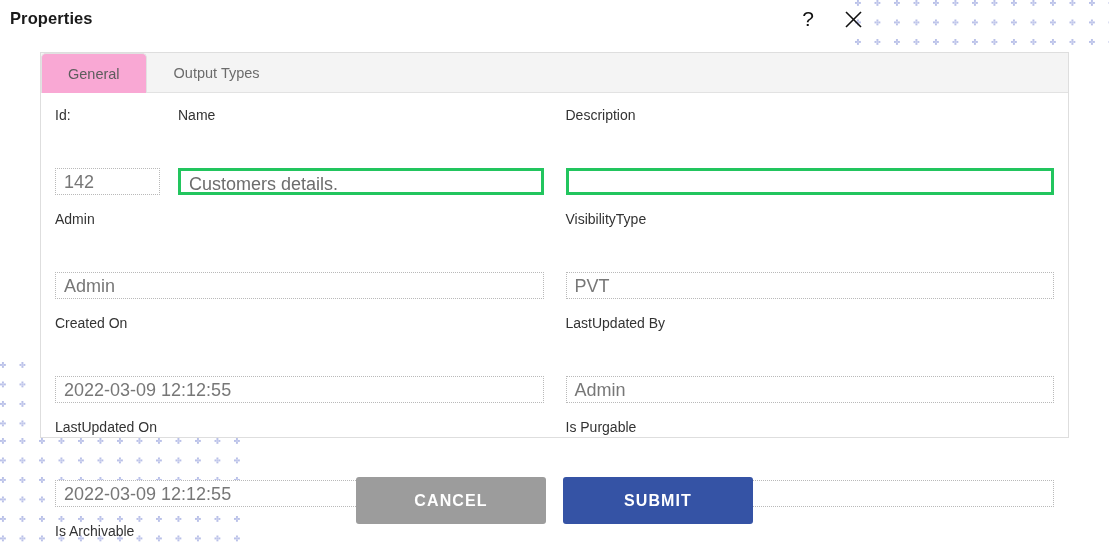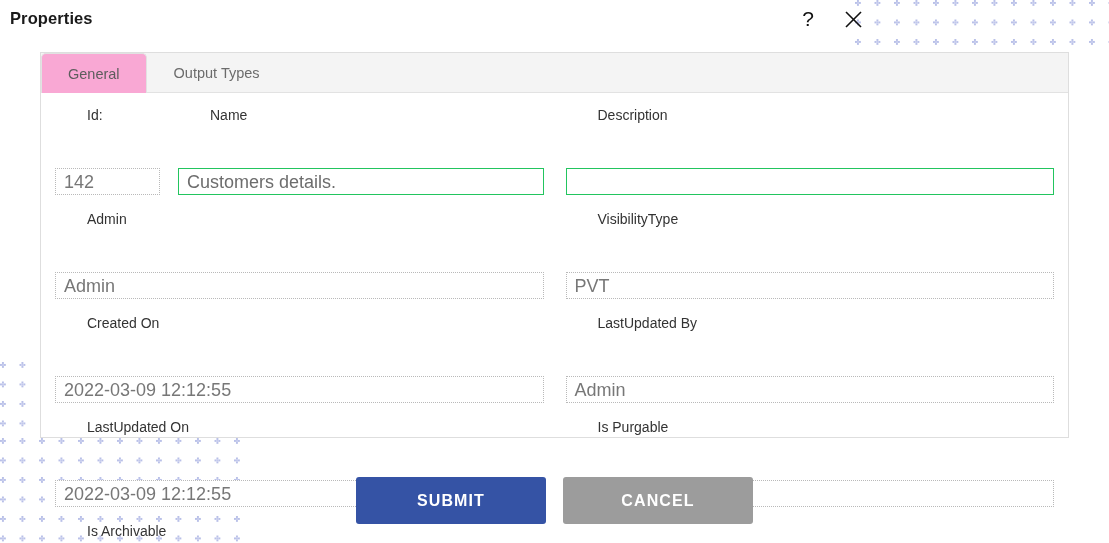--- a/index.html
+++ b/index.html
@@ -126,39 +126,38 @@
   .field {
     margin-bottom: 16px;
     display: flex;
     flex-direction: column;
   }
   .field-label {
     font-size: 14px;
     color: #333333;
     margin-bottom: 5px;
     line-height: 16px;
-    margin-left: 32px;
   }
   .field-input {
     height: 27px;
     line-height: 27px;
     font-size: 18px;
     color: #777777;
     padding: 0 8px;
     box-sizing: border-box;
     background: #ffffff;
     white-space: nowrap;
     overflow: hidden;
     margin-top: 40px;
   }
   .field-input.readonly {
     border: 1px dotted #b9b9b9;
   }
   .field-input.editable {
-    border: 1px solid #22c55e;
+    border: 3px solid #22c55e;
     color: #6d6d6d;
   }
   
   .row-split {
     display: grid;
     grid-template-columns: 105px 1fr;
     column-gap: 18px;
   }
 
   
@@ -266,15 +265,15 @@
     </div>
     <div class="field">
       <div class="field-label">Is Archivable</div>
       <div class="field-input readonly">True</div>
     </div>
 
   </div>
 </div>
 
 <div id="buttons">
+  <button class="btn" id="cancel-button">CANCEL</button>
   <button class="btn" id="submit-button">SUBMIT</button>
-  <button class="btn" id="cancel-button">CANCEL</button>
 </div>
 
 </body></html>

